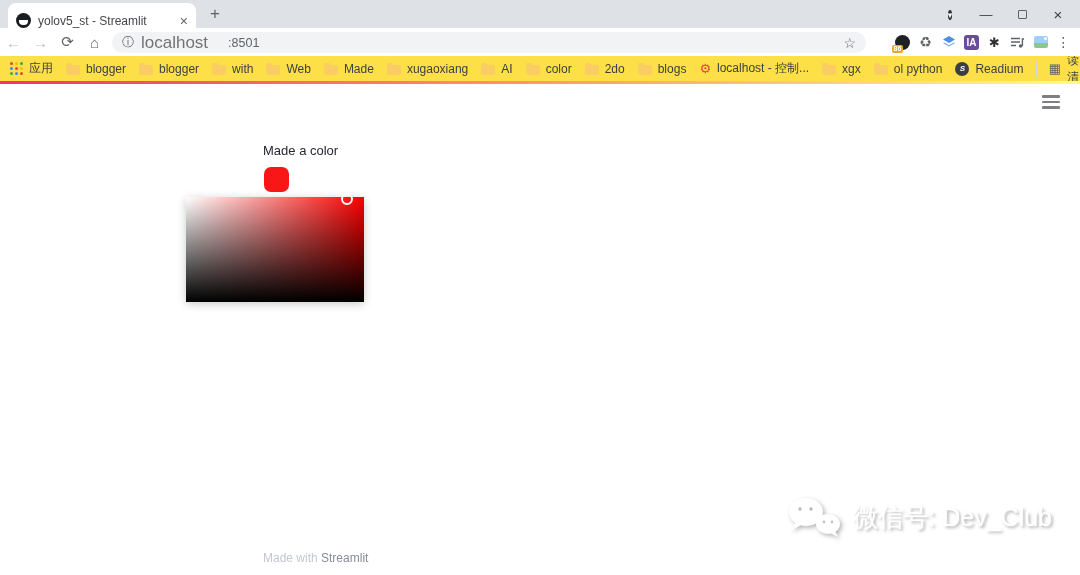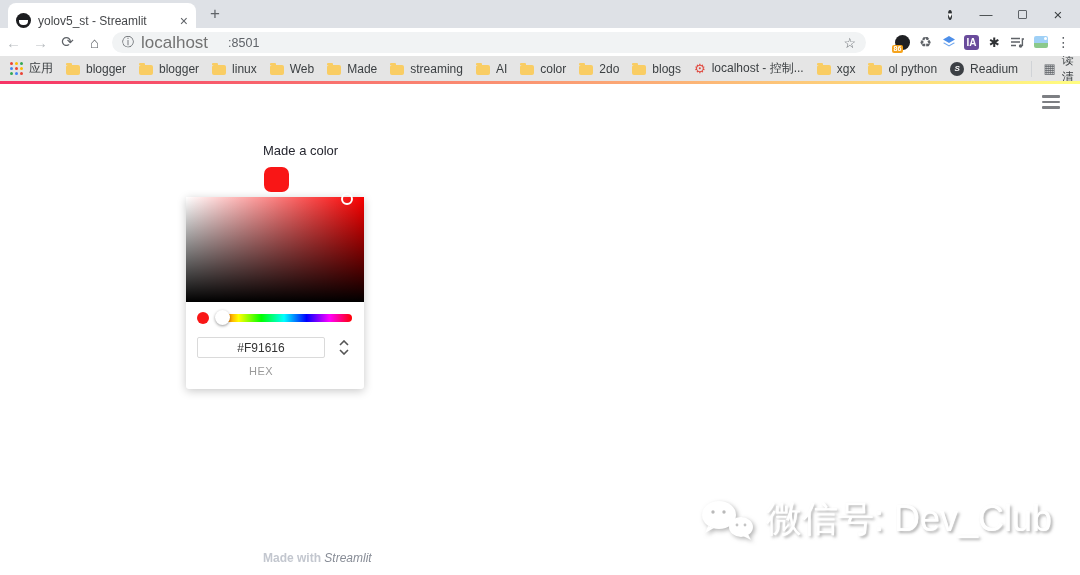--- a/index.html
+++ b/index.html
@@ -39,21 +39,21 @@
   .g-recycle { font-size:14px; color:#5f6368; }
   .ia-box { width:15px; height:15px; border-radius:3px; background:#6a4c9c; color:#fff; font-size:10px;
             font-weight:bold; text-align:center; line-height:15px; }
   .g-star { font-size:13px; color:#2f3134; }
   .shot-ico { width:14px; height:12px; border-radius:2px;
               background:linear-gradient(180deg,#9fd0f6 55%,#8bc98b 45%); position:relative; }
   .shot-ico::after { content:""; position:absolute; right:1px; top:1px; width:3px; height:3px;
                      border-radius:50%; background:#fff; }
   .g-dots { font-size:14px; color:#5f6368; }
 
-  .bookmarks { height:25px; background:#e5e5e5; display:flex; align-items:center; padding:0 10px;
+  .bookmarks { height:25px; background:#fde047; display:flex; align-items:center; padding:0 10px;
                font-size:12px; color:#3c4043; }
   .bm { display:flex; align-items:center; margin-right:13px; white-space:nowrap; }
   .bm-label { margin-left:6px; }
   .grid-ico { width:13px; height:13px; display:grid; grid-template-columns:repeat(3,1fr); gap:1.5px; }
   .grid-ico i { width:3px; height:3px; border-radius:50%; }
   .folder { width:14px; height:10px; background:#f9cd64; border-radius:2px; position:relative; margin-top:2px; flex:none; }
   .folder::before { content:""; position:absolute; top:-2px; left:0; width:6px; height:2px;
                     background:#f9cd64; border-radius:1px 1px 0 0; }
   .gear-ico { font-size:13px; color:#e0493f; line-height:1; }
   .globe-ico { width:14px; height:14px; border-radius:50%; background:#3b3f44; color:#fff; font-size:8px;
@@ -85,25 +85,25 @@
                background:linear-gradient(to right,#f00 0%,#ff0 16.6%,#0f0 33.3%,#0ff 50%,#00f 66.6%,#f0f 83.3%,#f00 100%); }
   .hue-handle { position:absolute; left:-1px; top:-4px; width:15px; height:15px; border-radius:50%;
                 background:#fff; box-shadow:0 1px 3px rgba(0,0,0,.4); }
   .hex-row { display:flex; align-items:center; margin-top:13px; }
   .hex-input { width:128px; height:21px; border:1px solid #dadada; border-radius:2px; font-size:12px;
                color:#333; text-align:center; font-family:"Liberation Sans",sans-serif; outline:none; }
   .fmt-toggle { margin-left:14px; display:flex; flex-direction:column; gap:3px; cursor:pointer; }
   .hex-label { width:128px; text-align:center; margin-top:7px; font-size:11px; color:#9a9a9a; letter-spacing:.5px; }
 
   .footer { position:absolute; left:263px; top:470px; font-size:12px; }
-  .footer .muted { color:#c3c7cf;font-weight:bold; }
-  .footer a { color:#878c96; text-decoration:none;font-style:italic; }
+  .footer .muted { color:#c3c7cf; }
+  .footer a { color:#878c96; text-decoration:none; }
 
   .watermark { position:absolute; right:28px; top:414px; display:flex; align-items:center; gap:10px; }
-  .wm-text { font-size:36px; color:#fff;
+  .wm-text { font-size:25px; color:#fff;
              text-shadow:0 0 1px rgba(255,255,255,.9), 2px 2px 3px rgba(110,110,110,.55); }
   .wm-ico { filter:drop-shadow(2px 2px 2px rgba(110,110,110,.5)); }
 </style>
 </head>
 <body>
 
 <div class="tabstrip">
   <div class="tab">
     <span class="favicon"></span>
     <span class="tab-title">yolov5_st - Streamlit</span>
@@ -188,33 +188,33 @@
   <div class="bm">
       <span class="folder"></span>
       <span class="bm-label">blogger</span>
     </div>
   <div class="bm">
       <span class="folder"></span>
       <span class="bm-label">blogger</span>
     </div>
   <div class="bm">
       <span class="folder"></span>
-      <span class="bm-label">linux</span>
+      <span class="bm-label">with</span>
     </div>
   <div class="bm">
       <span class="folder"></span>
       <span class="bm-label">Web</span>
     </div>
   <div class="bm">
       <span class="folder"></span>
       <span class="bm-label">Made</span>
     </div>
   <div class="bm">
       <span class="folder"></span>
-      <span class="bm-label">streaming</span>
+      <span class="bm-label">xugaoxiang</span>
     </div>
   <div class="bm">
       <span class="folder"></span>
       <span class="bm-label">AI</span>
     </div>
   <div class="bm">
       <span class="folder"></span>
       <span class="bm-label">color</span>
     </div>
   <div class="bm">
@@ -257,40 +257,20 @@
       <i></i>
       <i></i>
   </div>
 
   <div class="cp-label">Made a color</div>
   <div class="cp-swatch" style="background: rgb(249, 22, 22);"></div>
 
   <div class="cp-popup">
     <div class="sat">
       <span class="sat-pointer"></span>
-    </div>
-    <div class="cp-controls">
-      <div class="hue-row">
-        <span class="preview-dot" style="background: rgb(249, 22, 22);"></span>
-        <div class="hue-track">
-          <span class="hue-handle"></span>
-        </div>
-      </div>
-      <div class="hex-row">
-        <input class="hex-input" value="#F91616" style="">
-        <span class="fmt-toggle">
-          <svg width="10" height="6" viewBox="0 0 10 6">
-              <path d="M1 5 L5 1 L9 5" stroke="#555" stroke-width="1.6" fill="none"></path>
-            </svg>
-          <svg width="10" height="6" viewBox="0 0 10 6">
-              <path d="M1 1 L5 5 L9 1" stroke="#555" stroke-width="1.6" fill="none"></path>
-            </svg>
-        </span>
-      </div>
-      <div class="hex-label">HEX</div>
     </div>
   </div>
 
   <div class="footer">
     <span class="muted">Made with </span><a href="#">Streamlit</a>
   </div>
 
   <div class="watermark">
     <svg class="wm-ico" width="58" height="44" viewBox="0 0 58 44">
       <ellipse cx="21" cy="17" rx="17" ry="14" fill="#fff"></ellipse>

